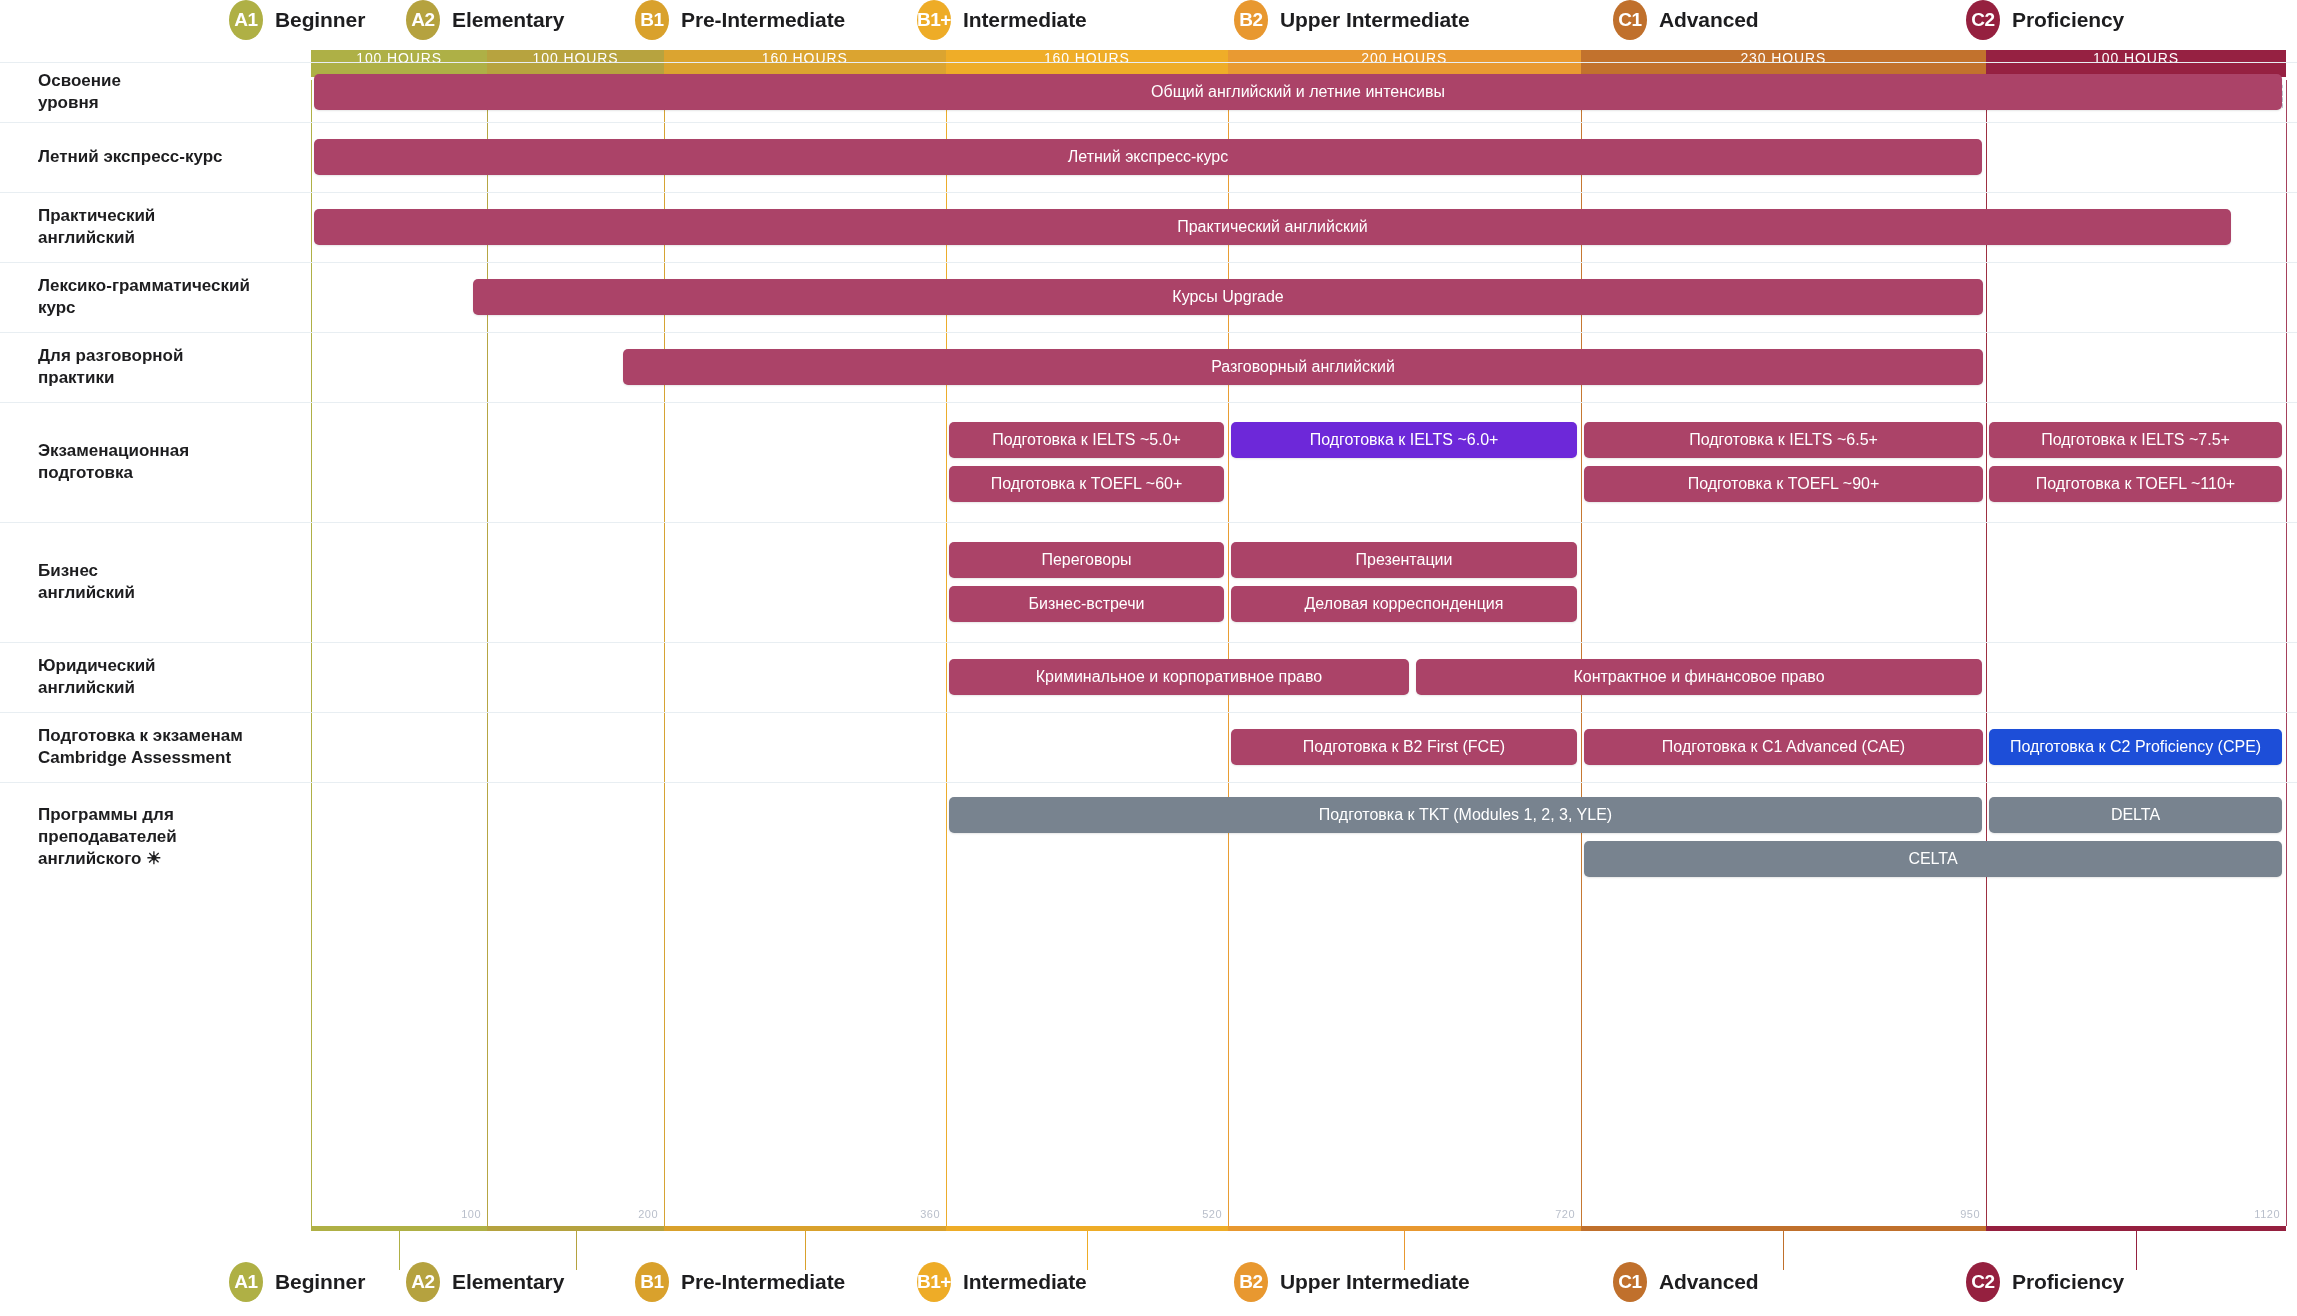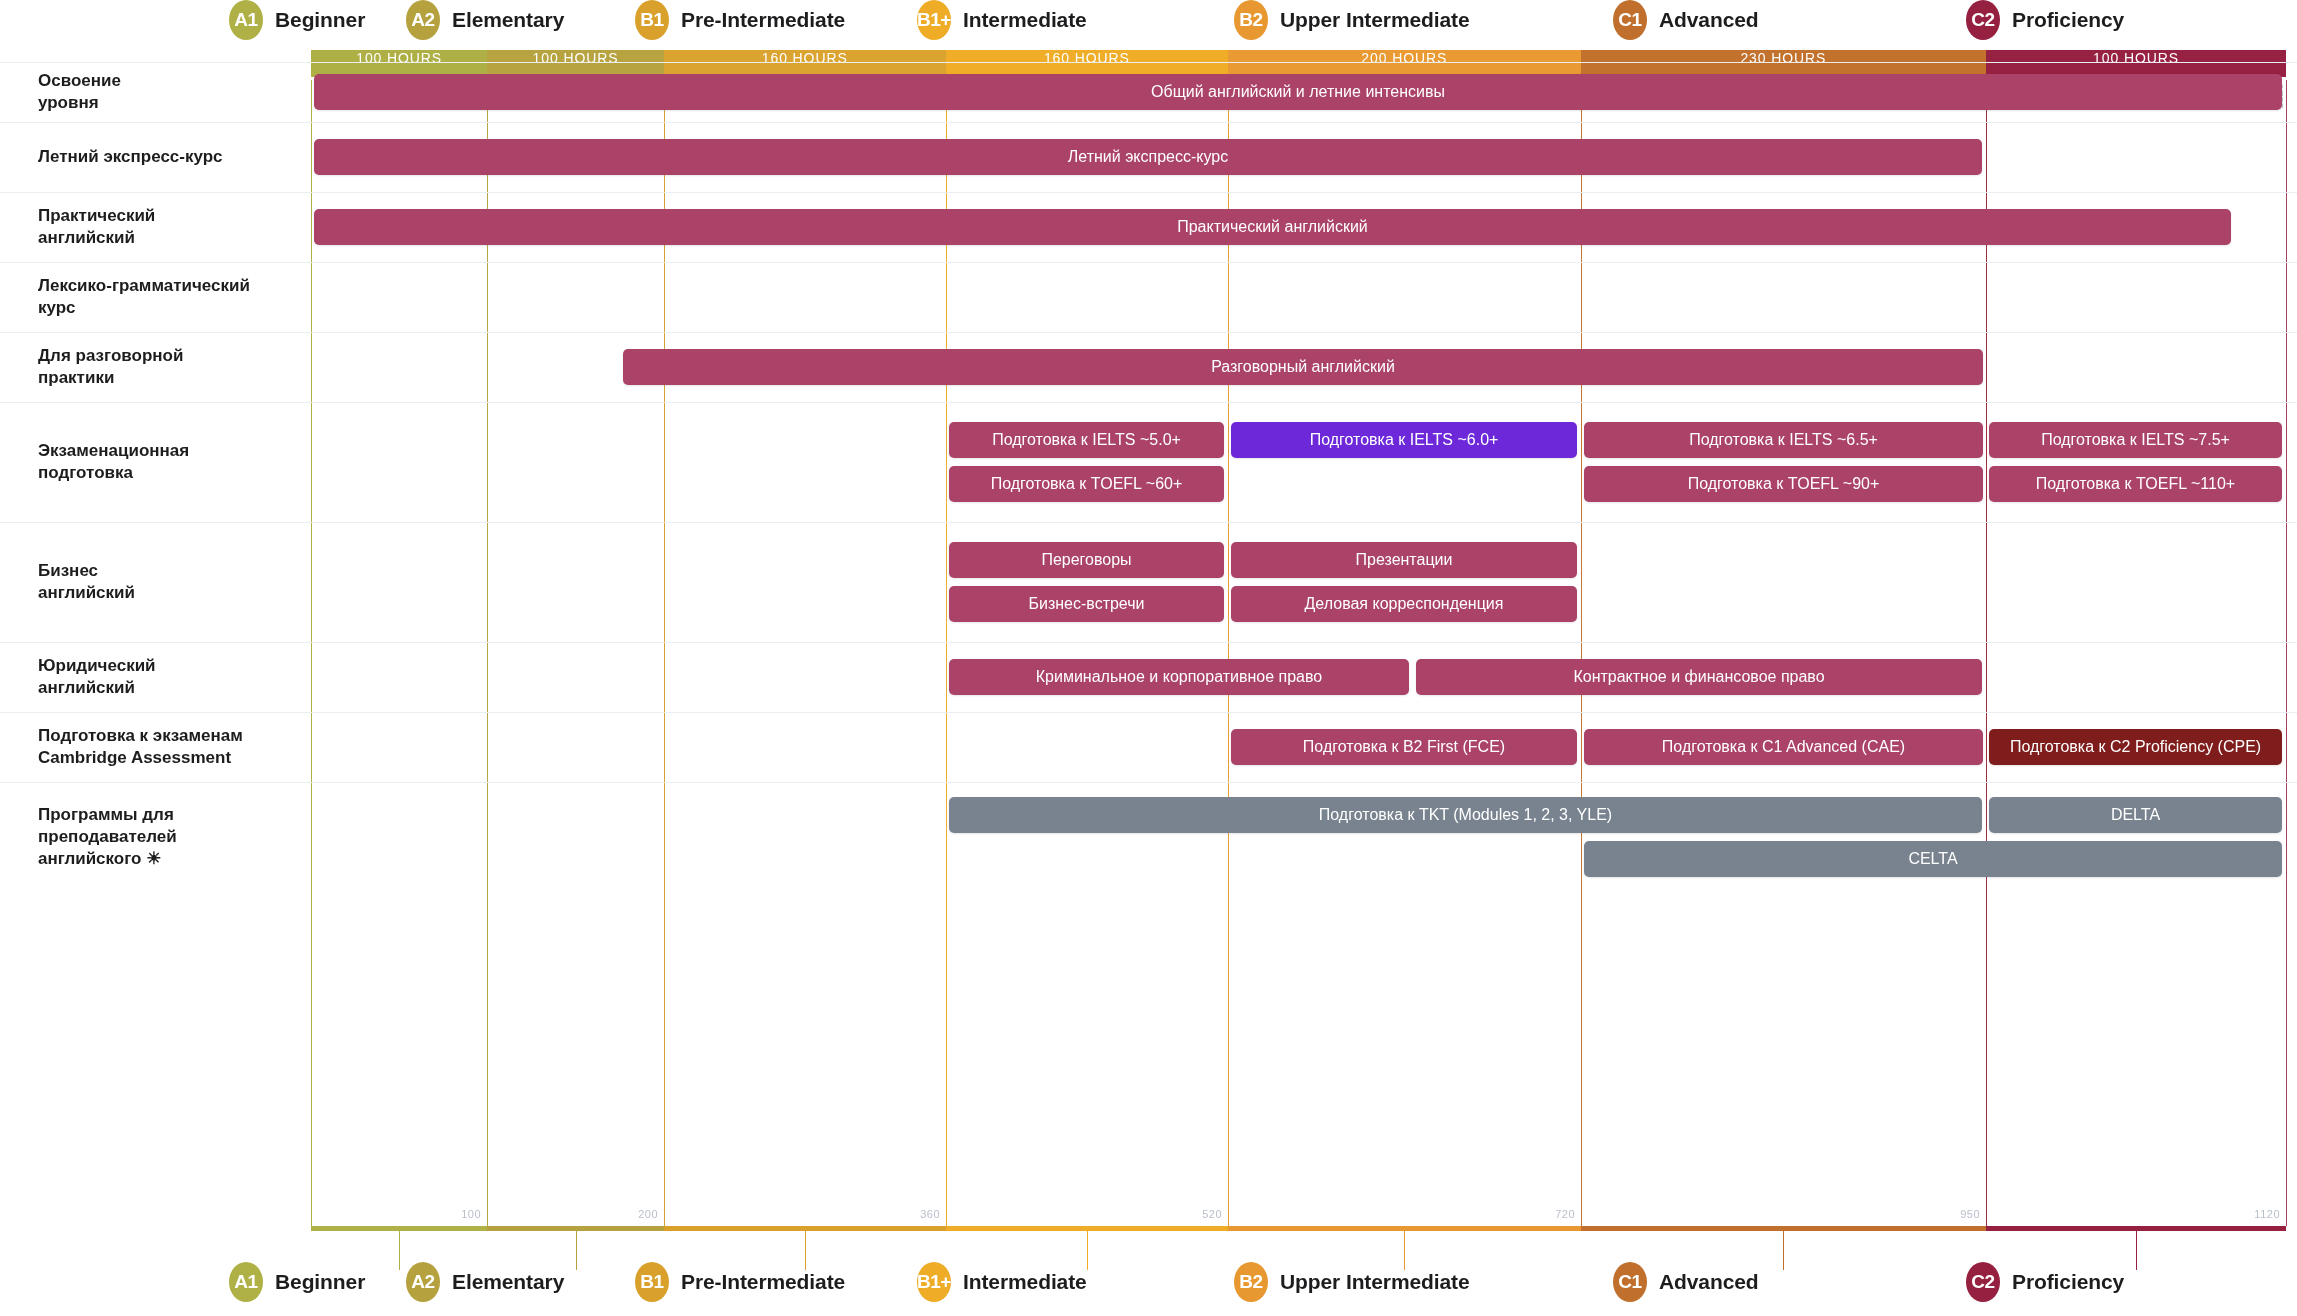--- a/index.html
+++ b/index.html
@@ -244,20 +244,23 @@
       <div class="axis-seg" style="left: 1986px; width: 300px; top: 1226px; background: rgb(149, 32, 63);"></div>
       <div class="bar maroon" style="left: 314px; width: 1968px; top: 74px; background: rgb(171, 67, 104);">
         <span>Общий английский и летние интенсивы</span>
       </div>
       <div class="bar maroon" style="left: 314px; width: 1668px; top: 139px; background: rgb(171, 67, 104);">
         <span>Летний экспресс-курс</span>
       </div>
       <div class="bar maroon" style="left: 314px; width: 1917px; top: 209px; background: rgb(171, 67, 104);">
         <span>Практический английский</span>
       </div>
+      <div class="bar maroon" style="left: 473px; width: 1510px; top: 279px; background: rgb(171, 67, 104);">
+        <span>Курсы Upgrade</span>
+      </div>
       <div class="bar maroon" style="left: 623px; width: 1360px; top: 349px; background: rgb(171, 67, 104);">
         <span>Разговорный английский</span>
       </div>
       <div class="bar maroon" style="left: 949px; width: 275px; top: 422px; background: rgb(171, 67, 104);">
         <span>Подготовка к IELTS ~5.0+</span>
       </div>
       <div class="bar maroon" style="left: 1231px; width: 346px; top: 422px; background: #6d28d9;">
         <span>Подготовка к IELTS ~6.0+</span>
       </div>
       <div class="bar maroon" style="left: 1584px; width: 399px; top: 422px; background: rgb(171, 67, 104);">
@@ -292,21 +295,21 @@
       </div>
       <div class="bar maroon" style="left: 1416px; width: 566px; top: 659px; background: rgb(171, 67, 104);">
         <span>Контрактное и финансовое право</span>
       </div>
       <div class="bar maroon" style="left: 1231px; width: 346px; top: 729px; background: rgb(171, 67, 104);">
         <span>Подготовка к B2 First (FCE)</span>
       </div>
       <div class="bar maroon" style="left: 1584px; width: 399px; top: 729px; background: rgb(171, 67, 104);">
         <span>Подготовка к C1 Advanced (CAE)</span>
       </div>
-      <div class="bar maroon" style="left: 1989px; width: 293px; top: 729px; background: #7f1d1d;">
+      <div class="bar maroon" style="left: 1989px; width: 293px; top: 729px; background: #1d4ed8;">
         <span>Подготовка к C2 Proficiency (CPE)</span>
       </div>
       <div class="bar slate" style="left: 949px; width: 1033px; top: 797px; background: rgb(120, 131, 143);">
         <span>Подготовка к TKT (Modules 1, 2, 3, YLE)</span>
       </div>
       <div class="bar slate" style="left: 1989px; width: 293px; top: 797px; background: rgb(120, 131, 143);">
         <span>DELTA</span>
       </div>
       <div class="bar slate" style="left: 1584px; width: 698px; top: 841px; background: rgb(120, 131, 143);">
         <span>CELTA</span>

